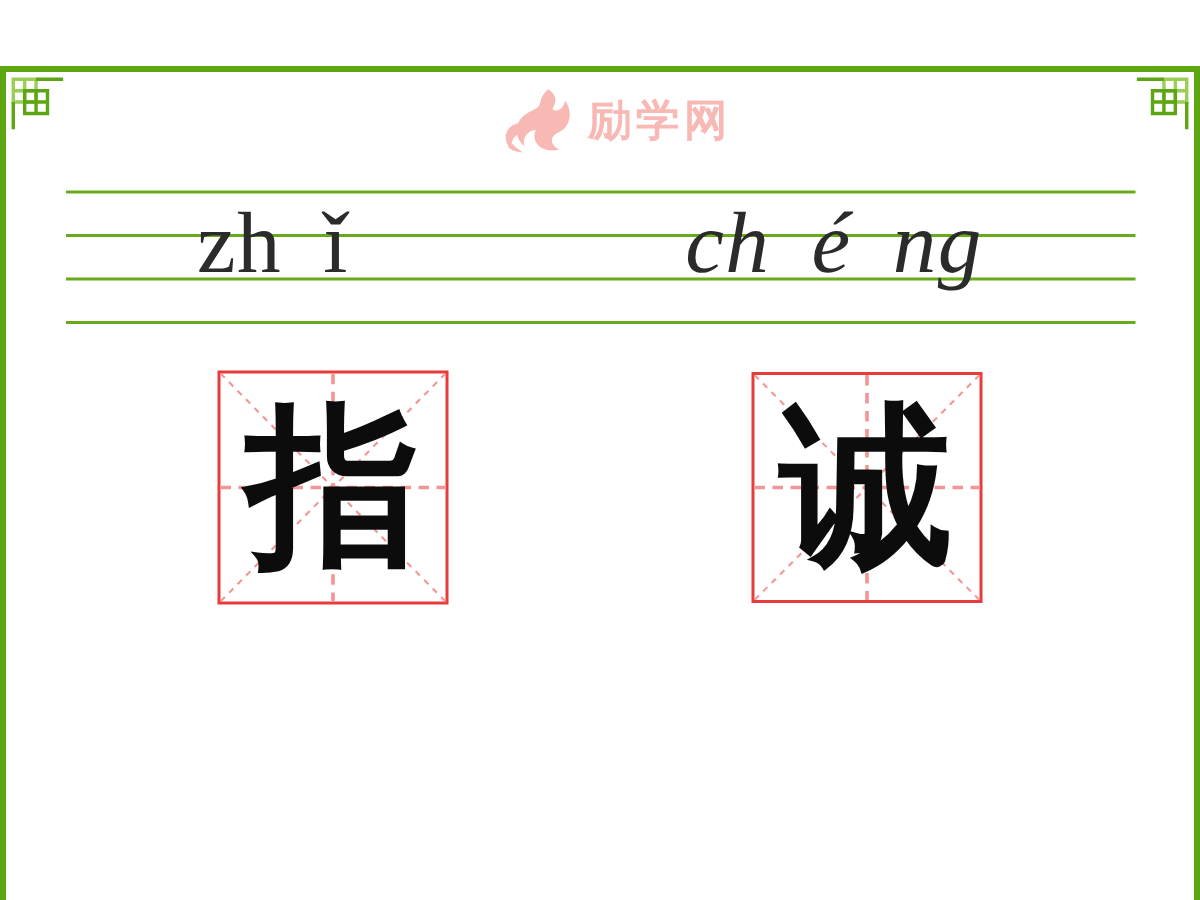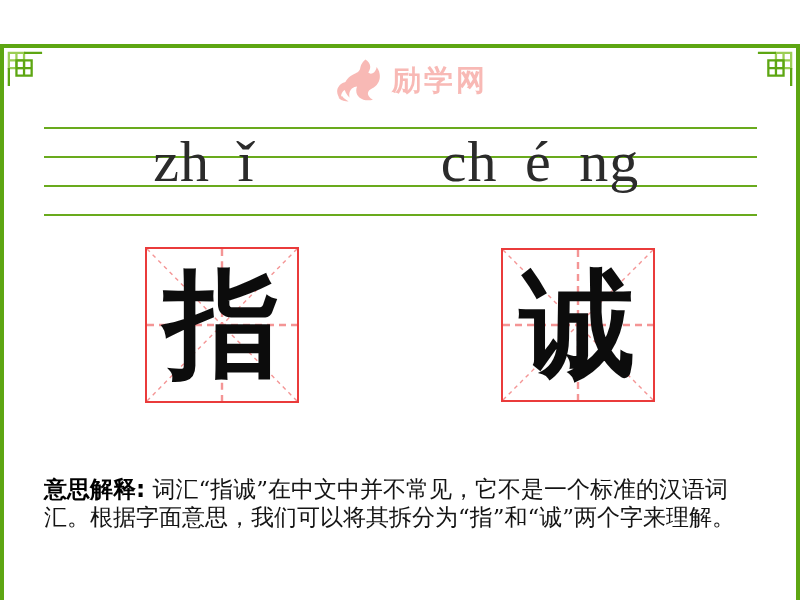--- a/index.html
+++ b/index.html
@@ -49,22 +49,22 @@
   .pinyin-syllable {
     position:absolute; top:86px; height:76px; width:220px;
     text-align:center;
     font-family: "Liberation Serif", "DejaVu Serif", serif;
     font-size: 58px; line-height:64px;
     color:#2b2b2b;
     word-spacing: 12px;
     letter-spacing: 1px;
     white-space: nowrap;
   }
-  .pinyin-syllable.s1 { left:94px; }
-  .pinyin-syllable.s2 { left:430px; }
+  .pinyin-syllable.s1 { left:72px; }
+  .pinyin-syllable.s2 { left:446px;font-style:italic; }
 
   
   .hanzi-box {
     position:absolute; width:150px; height:150px;
     border: 2px solid var(--grid-red, #ea3b3b);
     box-sizing: content-box;
     background:#fff;
   }
   .hanzi-box.b1 { left:145px; top:203px; height:152px; }
   .hanzi-box.b2 { left:501px; top:204px; }
@@ -177,15 +177,14 @@
       <g stroke="#f49595" fill="none">
         <line x1="0" y1="0" x2="150" y2="150" stroke-width="1.4" stroke-dasharray="4 4"></line>
         <line x1="150" y1="0" x2="0" y2="150" stroke-width="1.4" stroke-dasharray="4 4"></line>
         <line x1="75" y1="0" x2="75" y2="150" stroke-width="2.4" stroke-dasharray="7 5"></line>
         <line x1="0" y1="75" x2="150" y2="75" stroke-width="2.4" stroke-dasharray="7 5"></line>
       </g>
     </svg>
     <div class="hanzi-char">诚</div>
   </div>
 
-  <p class="explanation"><span class="label">意思解释:</span><span> 词汇“指诚”在中文中并不常见，它不是一个标准的汉语词汇。根据字面意思，我们可以将其拆分为“指”和“诚”两个字来理解。</span></p>
 
 </div>
 
 </body></html>

